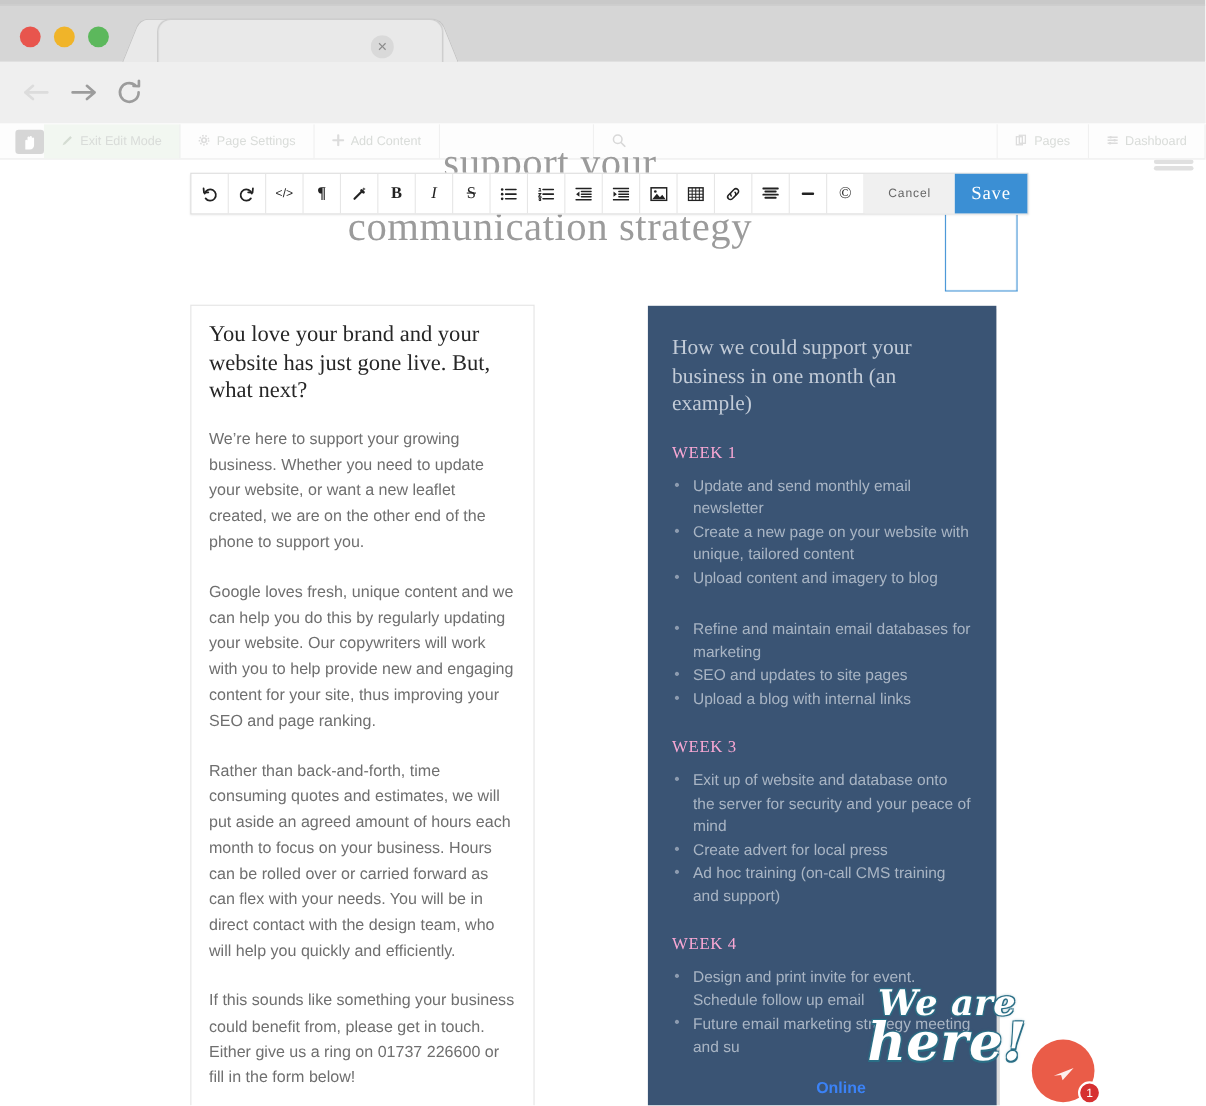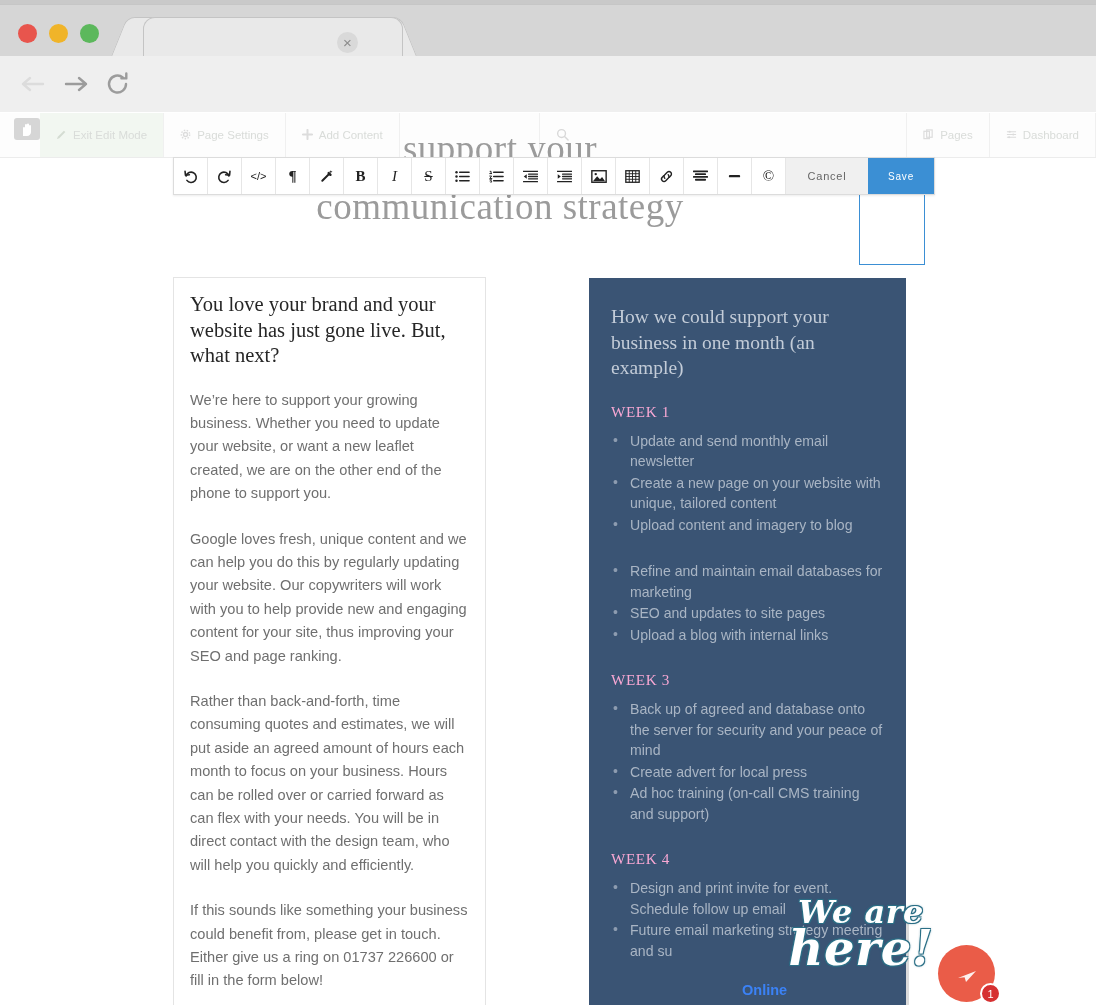--- a/index.html
+++ b/index.html
@@ -59,21 +59,21 @@
   .urlbar {
     position: absolute; left: 141px; top: 73px; width: 889px; height: 30px;
     background: #ffffff; border-radius: 4px;
   }
   .hamburger { position: absolute; left: 1049px; top: 73px; width: 36px; height: 30px;
     display: flex; flex-direction: column; justify-content: space-between; padding: 4px 0; }
   .hamburger span { display: block; height: 4px; background: #e0e0e0; border-radius: 2px; }
 
   
   .admin-bar {
-    position: absolute; left: 0; top: 113px; width: 1096px; height: 45px;
+    position: absolute; left: 0; top: 113px; width: 1096px; height: 32px;
     background: #fdfdfd; border-bottom: 1px solid #ececec;
     display: flex; align-items: stretch;
     font-size: 11.5px;
   }
   .admin-hand {
     width: 26px; height: 22px; margin: 5px 0 0 14px; background: #d6d6d6;
     border-radius: 3px; display:flex; align-items:center; justify-content:center;
     color:#fff; font-size: 13px;
   }
   .admin-btn {
@@ -99,22 +99,22 @@
     font-family: "Liberation Serif", serif;
   }
   .tb-btn svg { display:block; }
   .tb-cancel {
     width: 82px; display: flex; align-items: center; justify-content: center;
     background: #f0f0f0; color: #666; font-size: 11px; letter-spacing: .8px;
     font-family: "Liberation Sans", sans-serif;
   }
   .tb-save {
     width: 66px; display: flex; align-items: center; justify-content: center;
-    background: #3b8fd4; color: #ffffff; font-size: 10px; letter-spacing: .8px;
-    font-family: Liberation Sans, sans-serif;
+    background: #3b8fd4; color: #ffffff; font-size: 17px; letter-spacing: .8px;
+    font-family: Liberation Serif, serif;
   }
   .save-dropdown {
     position: absolute; left: 859px; top: 195px; width: 66px; height: 70px;
     background: #ffffff; border: 1px solid #3b8fd4; border-top: none; z-index: 39;
   }
 
   
   .page-hero {
     position: absolute; left: 0; top: 120px; width: 1000px; text-align: center;
     color: #9b9b9b; font-family: "Liberation Serif", serif;
@@ -435,21 +435,21 @@
         <ul class="week-list">
           <li>Refine and maintain email databases for marketing</li>
           <li>SEO and updates to site pages</li>
           <li>Upload a blog with internal links</li>
         </ul>
       </div>
 
       <div>
         <p class="week-title">WEEK 3</p>
         <ul class="week-list">
-          <li>Back up of agreed and database onto the server for security and your peace of mind</li>
+          <li>Exit up of website and database onto the server for security and your peace of mind</li>
           <li>Create advert for local press</li>
           <li>Ad hoc training (on-call CMS training and support)</li>
         </ul>
       </div>
 
       <div>
         <p class="week-title">WEEK 4</p>
         <ul class="week-list">
           <li>Design and print invite for event. Schedule follow up email</li>
           <li>Future email marketing strategy meeting and su</li>

